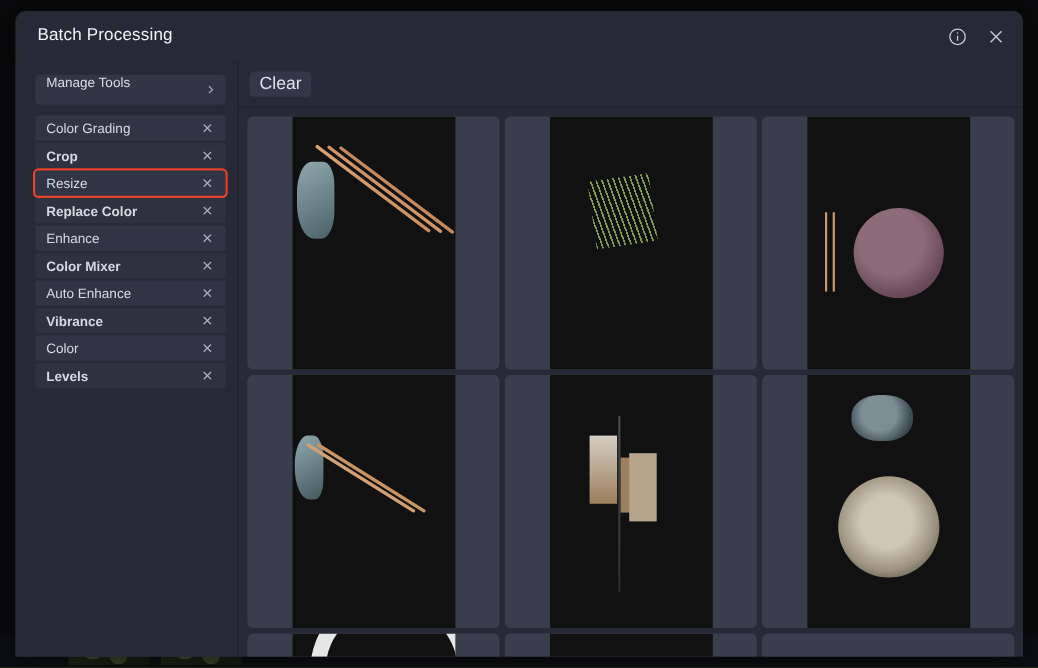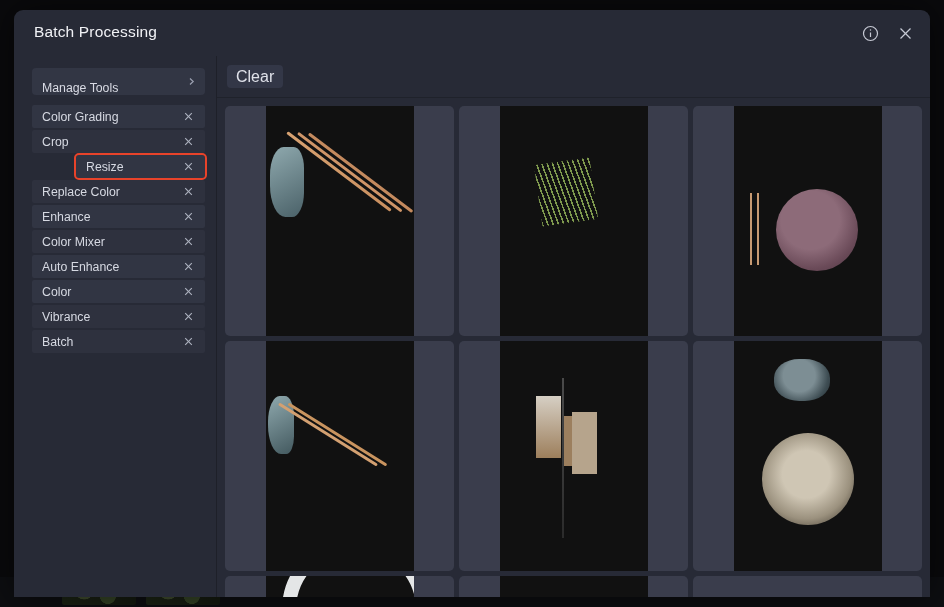--- a/index.html
+++ b/index.html
@@ -44,38 +44,38 @@
              color: #c6c9d4; cursor: pointer; }
   .ico-btn svg { display: block; }
 
   .body { position: absolute; left: 0; top: 46px; right: 0; bottom: 0; display: flex; }
 
   
   .sidebar { width: 203px; flex: 0 0 203px; padding: 12px 11px 0 18px;
              border-right: 1px solid #1e2029; background: #272a36; }
   .tool-btn {
     position: relative; height: 27px; border-radius: 4px; background: #323644;
-    display: flex; align-items: flex-end; padding: 0 10px;
+    display: flex; align-items: flex-start; padding: 0 10px;
     font-size: 12.3px; color: #d9dbe4; cursor: pointer; margin-bottom: 10px;
   }
   .tool-btn .chev { position: absolute; right: 9px; top: 50%; transform: translateY(-50%); color: #9ba0b0; }
 
   .tool-list { display: flex; flex-direction: column; gap: 2px; justify-content: flex-end; }
   .tool-row {
     position: relative; height: 23px; border-radius: 2px; background: #313543;
     display: flex; align-items: center; padding: 0 10px;
     font-size: 12.3px; color: #d6d9e2; cursor: pointer;
   }
-  .tool-row.alt { background: #2e313e; }
+  .tool-row.alt { background: #2e313e; font-weight: bold; }
   .tool-row .lbl { flex: 1; }
   .tool-row .x {
     width: 14px; height: 14px; display: flex; align-items: center; justify-content: center;
     color: #aeb3c0; font-size: 12px; line-height: 1; cursor: pointer;
   }
-  .tool-row.selected { outline: 2.5px solid #e8432a; outline-offset: 0px; border-radius: 3px; z-index: 2; margin-left: 44px; }
+  .tool-row.selected { outline: 2.5px solid #e8432a; outline-offset: 0px; border-radius: 3px; z-index: 2; }
 
   
   .main { flex: 1; display: flex; flex-direction: column; min-width: 0; }
   .toolbar { height: 42px; flex: 0 0 42px; display: flex; align-items: center;
              padding: 0 14px 0 10px; border-bottom: 1px solid #1f222b; }
   .tb-btn { height: 23px; border-radius: 4px; background: #333747; color: #dfe1e9;
             font-size: 16px; display: flex; align-items: center; padding: 0 9px; cursor: pointer; }
   .tb-spacer { flex: 1; }
   .tb-right { display: flex; gap: 8px; margin-right: 268px; }
 
@@ -241,40 +241,40 @@
             </div>
             <div class="tool-row">
               <span class="lbl">Auto Enhance</span>
               <span class="x">
                 <svg width="9" height="9" viewBox="0 0 9 9" fill="none" stroke="currentColor" stroke-width="1.1">
                   <line x1="1.2" y1="1.2" x2="7.8" y2="7.8"></line>
                   <line x1="7.8" y1="1.2" x2="1.2" y2="7.8"></line>
                 </svg>
               </span>
             </div>
+            <div class="tool-row alt">
+              <span class="lbl">Vibrance</span>
+              <span class="x">
+                <svg width="9" height="9" viewBox="0 0 9 9" fill="none" stroke="currentColor" stroke-width="1.1">
+                  <line x1="1.2" y1="1.2" x2="7.8" y2="7.8"></line>
+                  <line x1="7.8" y1="1.2" x2="1.2" y2="7.8"></line>
+                </svg>
+              </span>
+            </div>
             <div class="tool-row">
               <span class="lbl">Color</span>
               <span class="x">
                 <svg width="9" height="9" viewBox="0 0 9 9" fill="none" stroke="currentColor" stroke-width="1.1">
                   <line x1="1.2" y1="1.2" x2="7.8" y2="7.8"></line>
                   <line x1="7.8" y1="1.2" x2="1.2" y2="7.8"></line>
                 </svg>
               </span>
             </div>
             <div class="tool-row alt">
-              <span class="lbl">Vibrance</span>
-              <span class="x">
-                <svg width="9" height="9" viewBox="0 0 9 9" fill="none" stroke="currentColor" stroke-width="1.1">
-                  <line x1="1.2" y1="1.2" x2="7.8" y2="7.8"></line>
-                  <line x1="7.8" y1="1.2" x2="1.2" y2="7.8"></line>
-                </svg>
-              </span>
-            </div>
-            <div class="tool-row alt">
-              <span class="lbl">Batch</span>
+              <span class="lbl">Levels</span>
               <span class="x">
                 <svg width="9" height="9" viewBox="0 0 9 9" fill="none" stroke="currentColor" stroke-width="1.1">
                   <line x1="1.2" y1="1.2" x2="7.8" y2="7.8"></line>
                   <line x1="7.8" y1="1.2" x2="1.2" y2="7.8"></line>
                 </svg>
               </span>
             </div>
           </div>
       </div>
 

